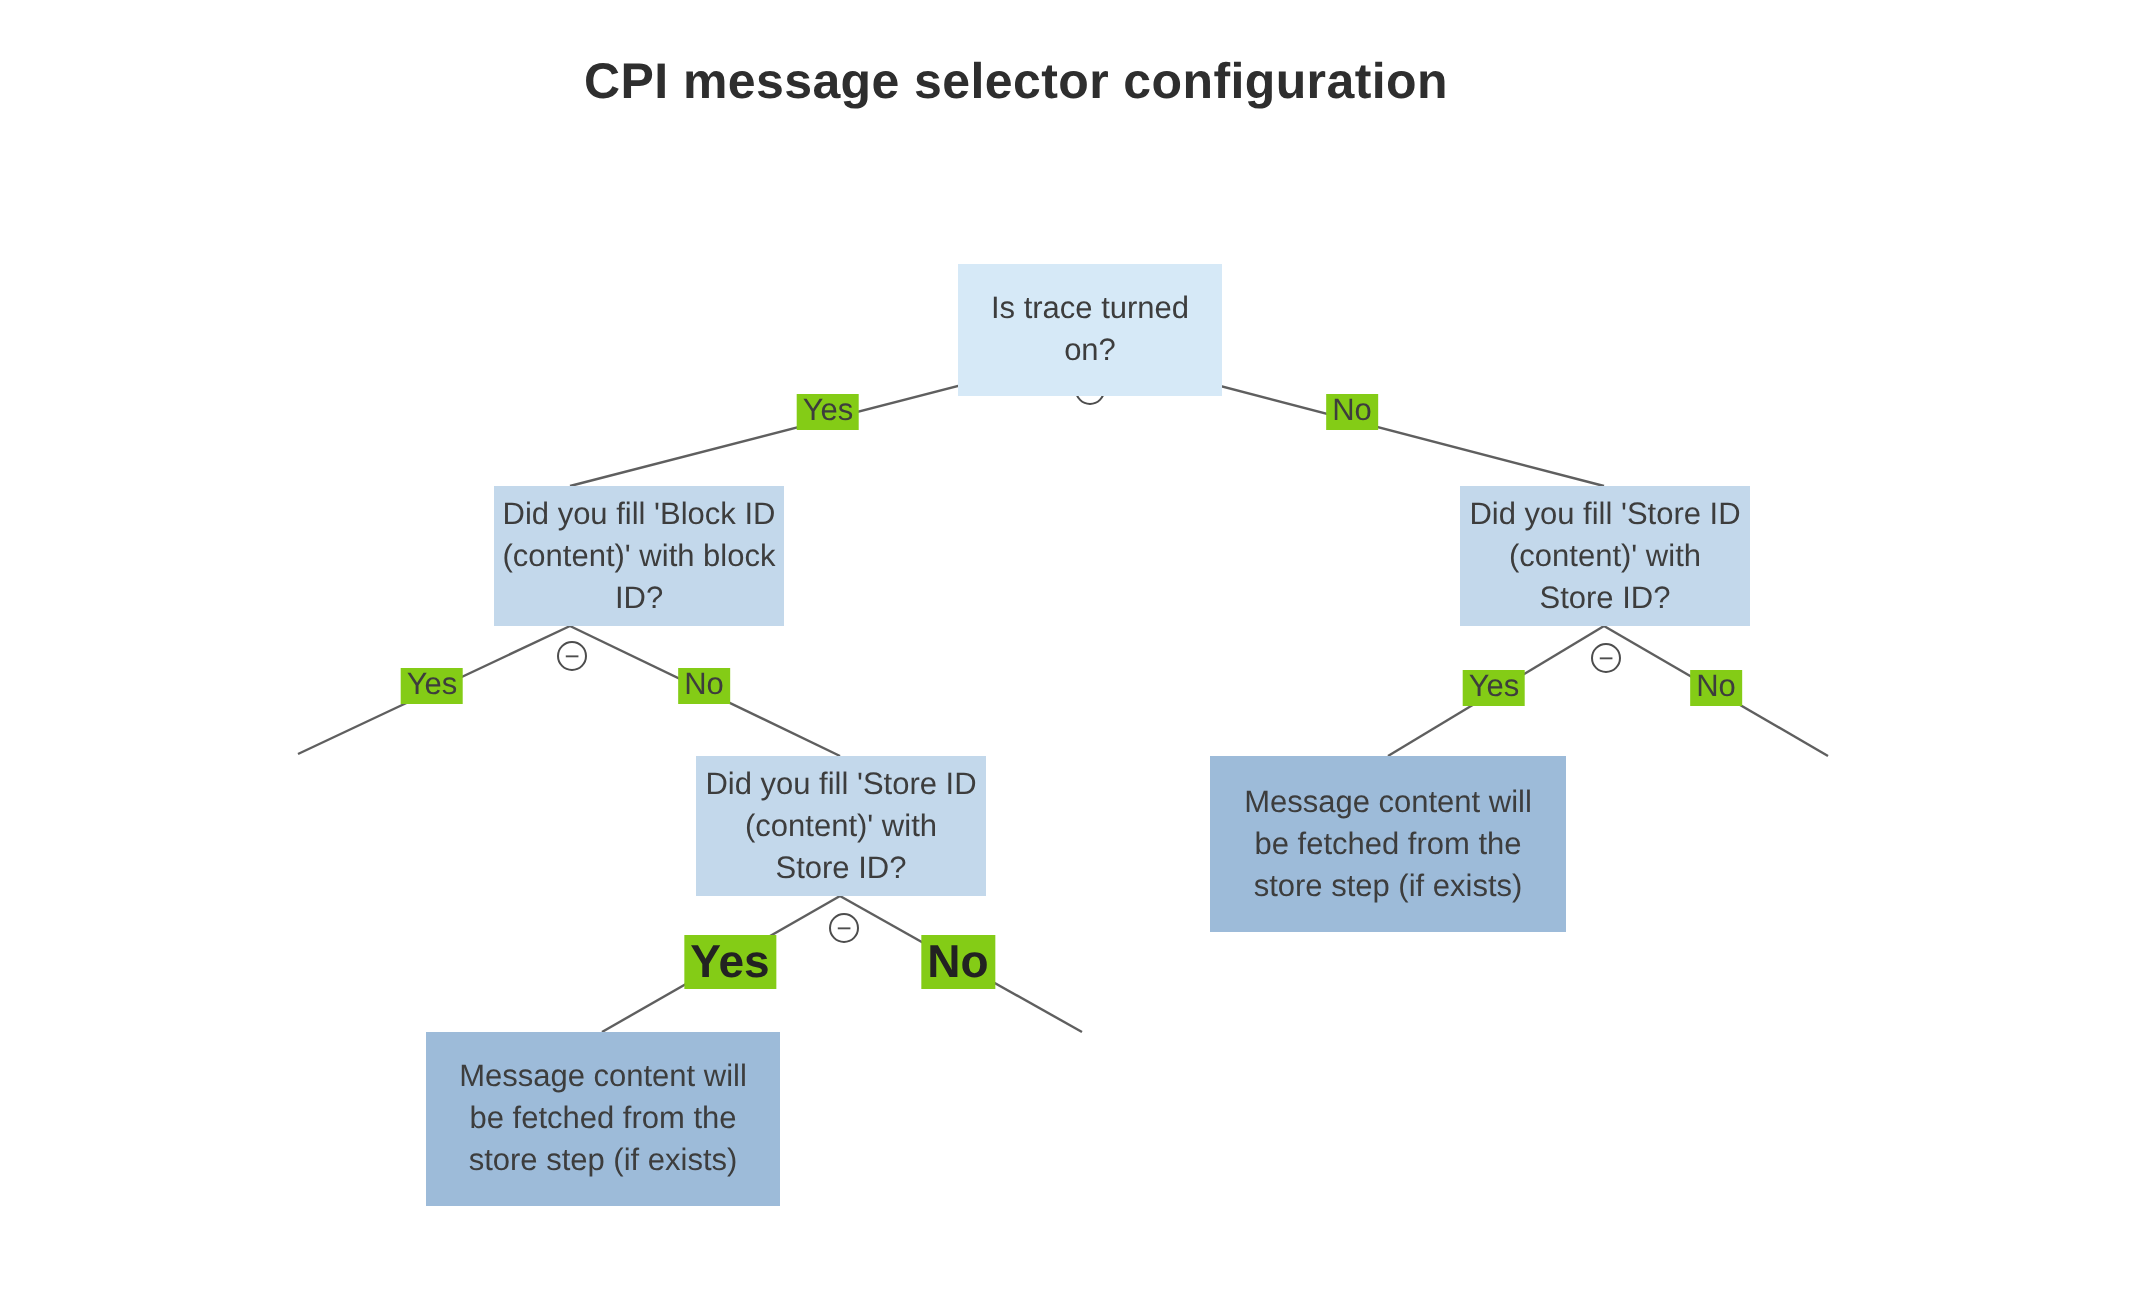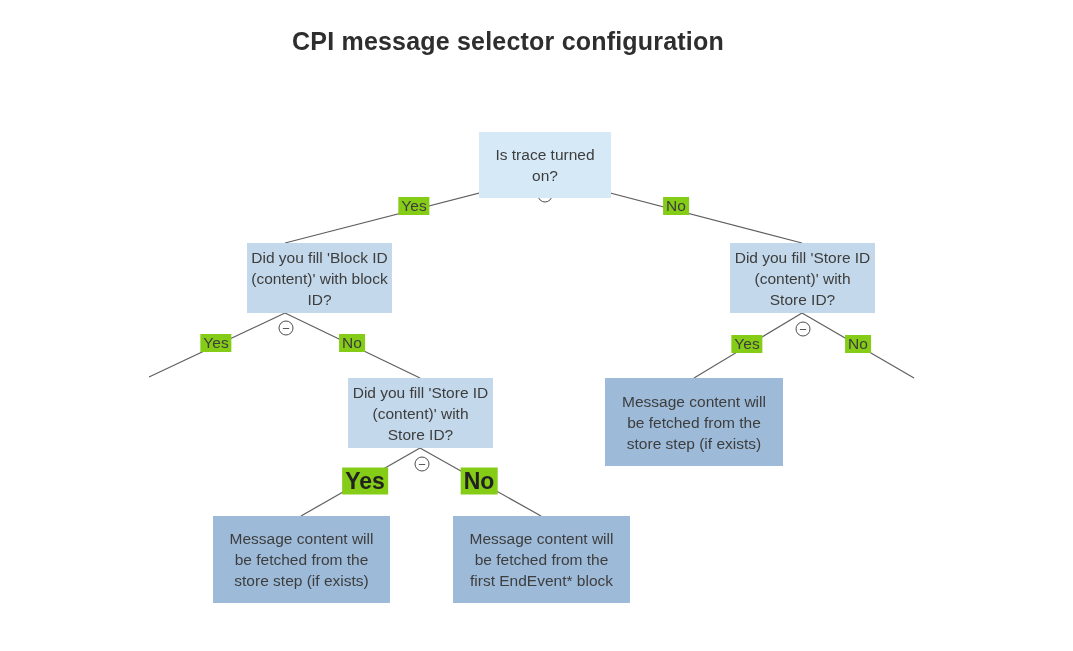--- a/index.html
+++ b/index.html
@@ -101,20 +101,19 @@
 
   <div class="node root" style="left:479px; top:110px; width:132px; height:66px;">Is trace turned on?</div>
 
   <div class="node question" style="left:213px; top:243px; width:145px; height:70px;margin-left:34px;">Did you fill 'Block ID (content)' with block ID?</div>
 
 
   <div class="node question" style="left:348px; top:378px; width:145px; height:70px;">Did you fill 'Store ID (content)' with Store ID?</div>
 
   <div class="node answer" style="left:213px; top:516px; width:177px; height:87px;">Message content will be fetched from the store step (if exists)</div>
 
-  <div class="node answer" style="left:453px; top:516px; width:177px; height:87px;">Message content will be fetched from the first EndEvent* block</div>
 
   <div class="node question" style="left:730px; top:243px; width:145px; height:70px;">Did you fill 'Store ID (content)' with Store ID?</div>
 
   <div class="node answer" style="left:605px; top:378px; width:178px; height:88px;">Message content will be fetched from the store step (if exists)</div>
 
 
 </div>
 
 </body></html>

